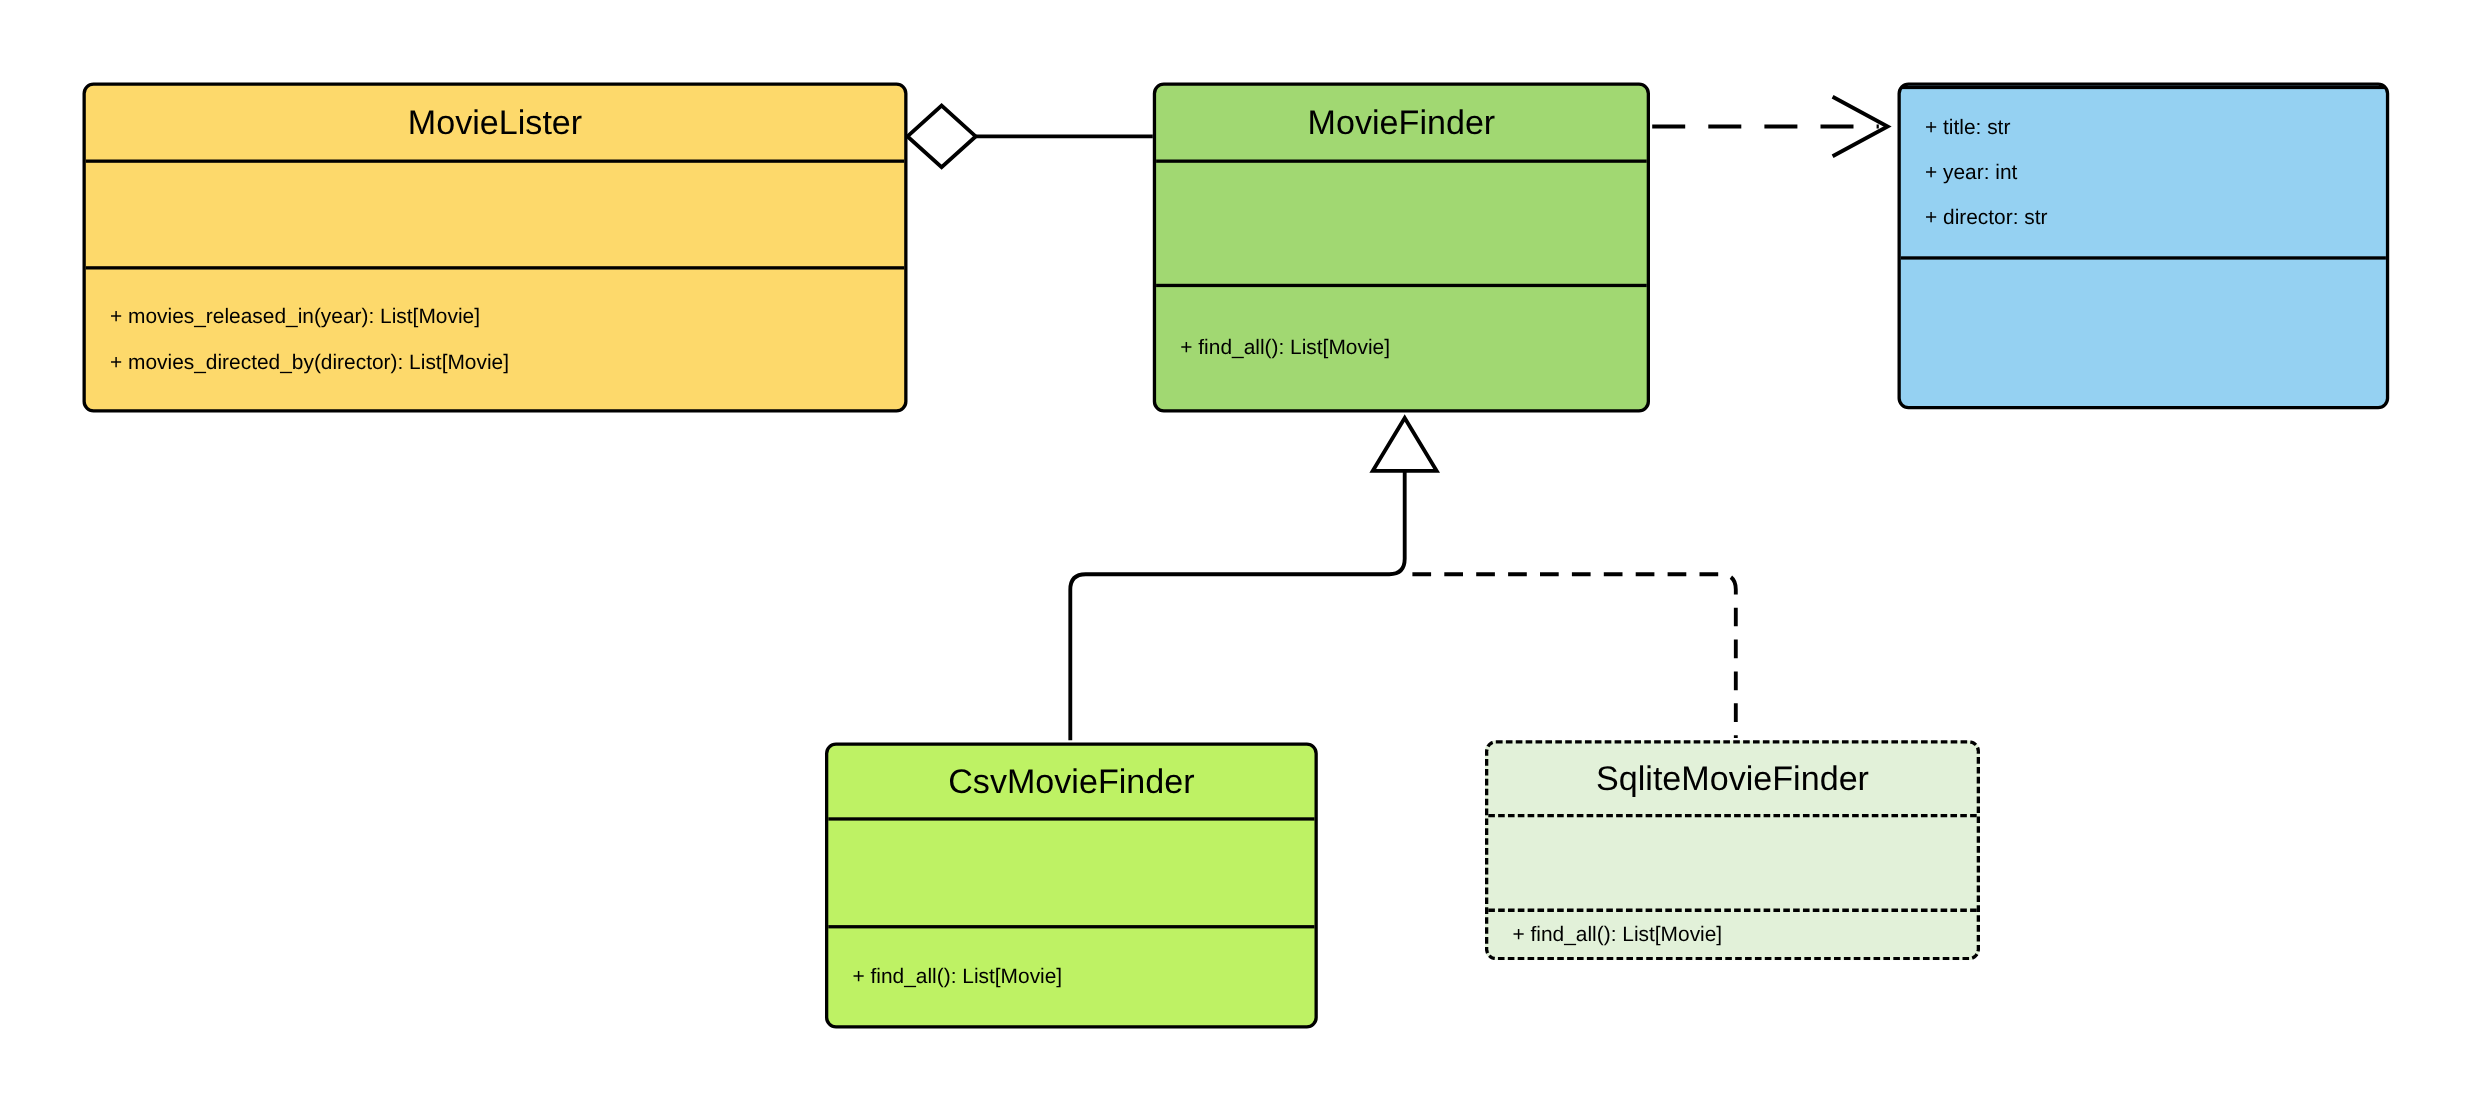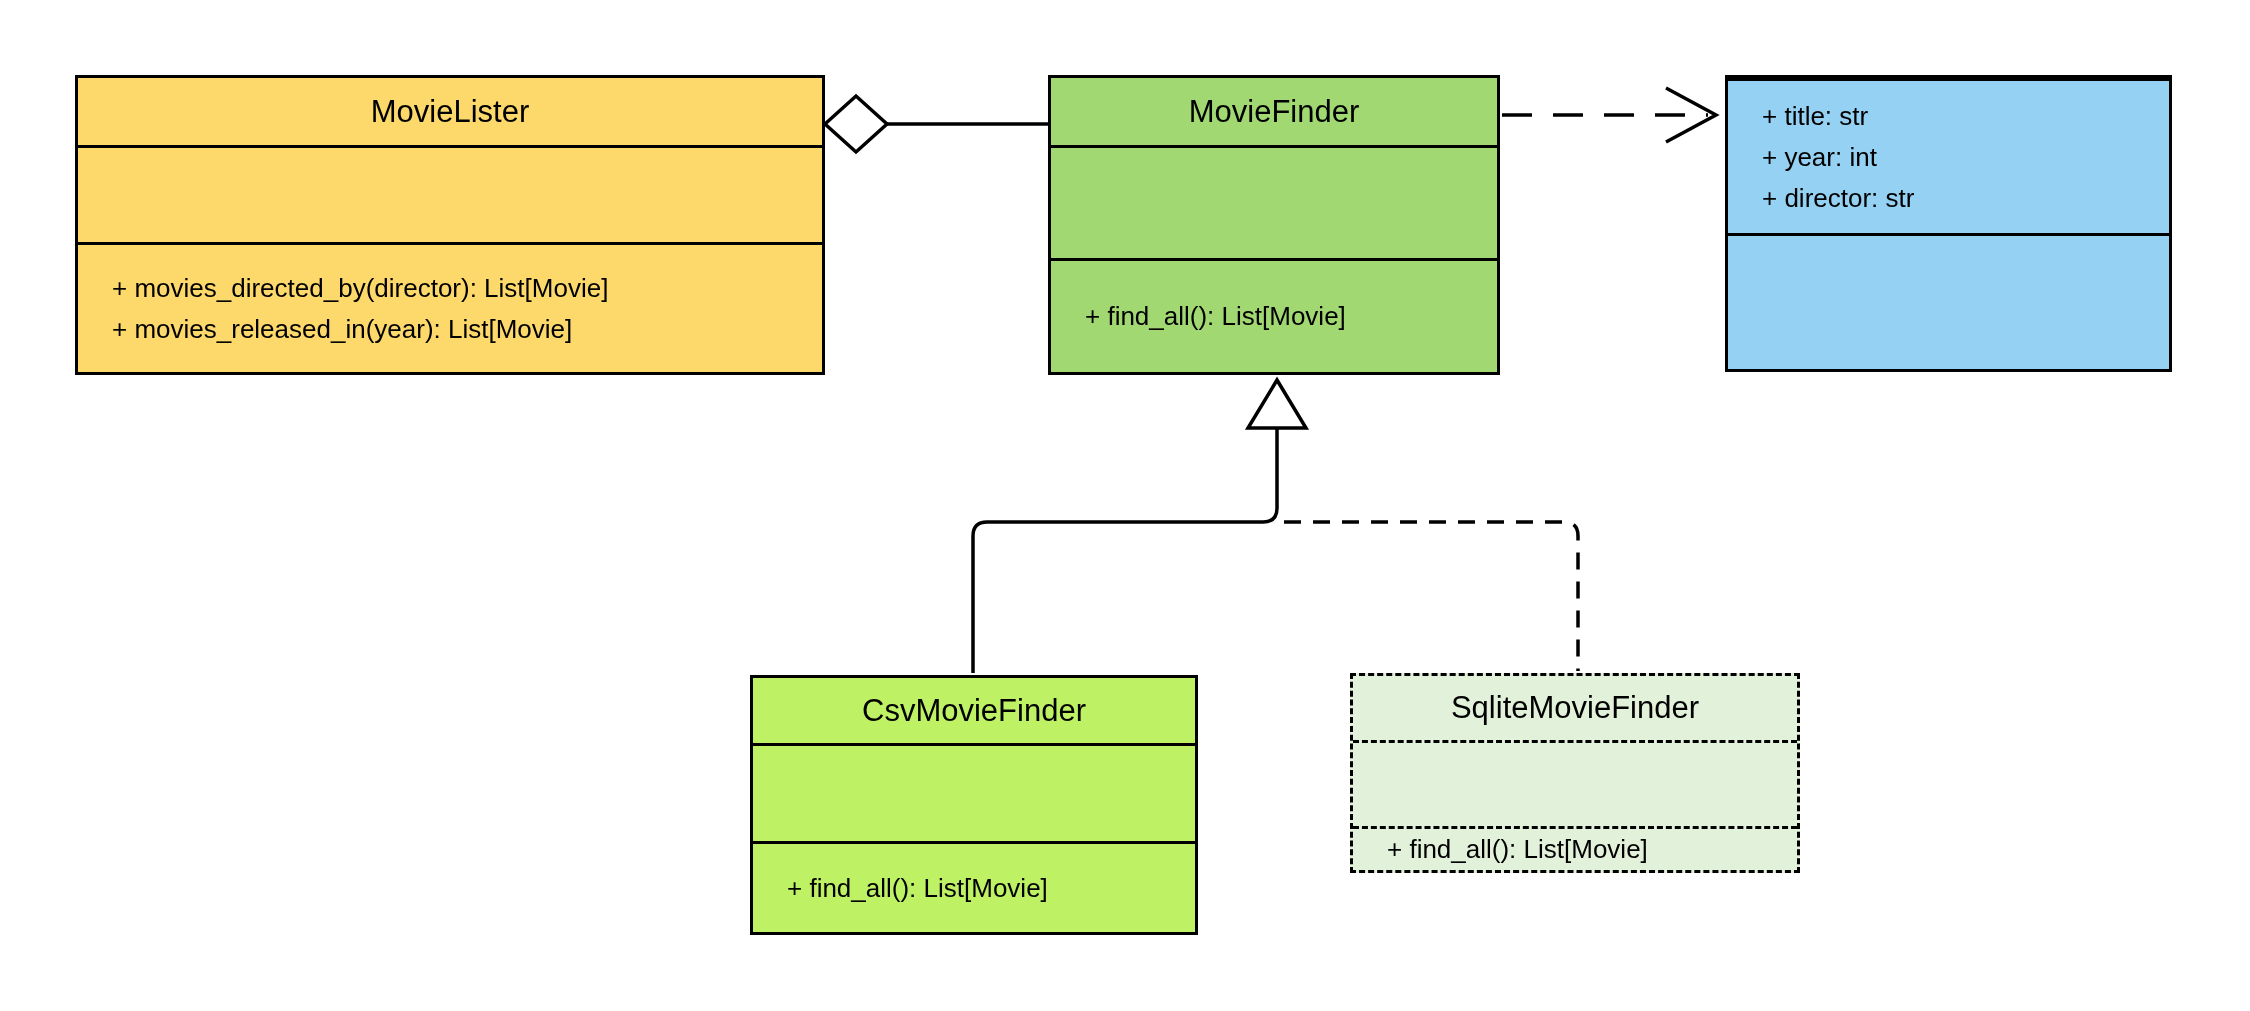--- a/index.html
+++ b/index.html
@@ -2,25 +2,25 @@
 <html><head>
 <meta charset="utf-8">
 <style>
   html,body{margin:0;padding:0;background:#ffffff;}
   body{width:2250px;height:1011px;position:relative;overflow:hidden;
        font-family:"Liberation Sans","DejaVu Sans",sans-serif;color:#000;}
   #canvas{position:absolute;left:0;top:0;width:2250px;height:1011px;}
   svg.edges{position:absolute;left:0;top:0;width:2250px;height:1011px;}
 
   .uml-class{position:absolute;box-sizing:border-box;border:3px solid #000;
-             border-radius:0;display:flex;flex-direction:column;}
+             border-radius:10px;display:flex;flex-direction:column;}
   .uml-class.dashed{border-style:dashed;}
   .compartment{box-sizing:border-box;display:flex;flex-direction:column;justify-content:center;}
   .compartment.title{align-items:center;font-size:31px;}
-  .compartment.body{padding-left:34px;font-size:26px;line-height:41px;justify-content:center;}
+  .compartment.body{padding-left:22px;font-size:19px;line-height:41px;justify-content:center;}
   .sep{border-top:3px solid #000;}
   .uml-class.dashed .sep{border-top-style:dashed;}
   .line{white-space:nowrap;}
 </style>
 </head>
 <body>
 
 <div id="canvas">
 
   <svg class="edges" viewBox="0 0 2250 1011" fill="none" stroke="#000" stroke-width="3.5">
@@ -36,22 +36,22 @@
     
     <path d="M1284,522 H1564 Q1578,522 1578,536 V671" stroke-dasharray="17 12"></path>
   </svg>
 
   <div class="uml-class" style="left: 75px; top: 75px; width: 750px; height: 300px; background-color: rgb(253, 217, 107);">
     <div class="compartment title" style="height:67px;">
       <span>MovieLister</span>
     </div>
     <div class="compartment body sep" style="height:97px;"></div>
     <div class="compartment body sep" style="flex:1;">
+      <div class="line">+ movies_released_in(year): List[Movie]</div>
       <div class="line">+ movies_directed_by(director): List[Movie]</div>
-      <div class="line">+ movies_released_in(year): List[Movie]</div>
     </div>
   </div>
 
   <div class="uml-class" style="left: 1048px; top: 75px; width: 452px; height: 300px; background-color: rgb(161, 216, 114);">
     <div class="compartment title" style="height:67px;">
       <span>MovieFinder</span>
     </div>
     <div class="compartment body sep" style="height:113px;"></div>
     <div class="compartment body sep" style="flex:1;">
       <div class="line">+ find_all(): List[Movie]</div>

